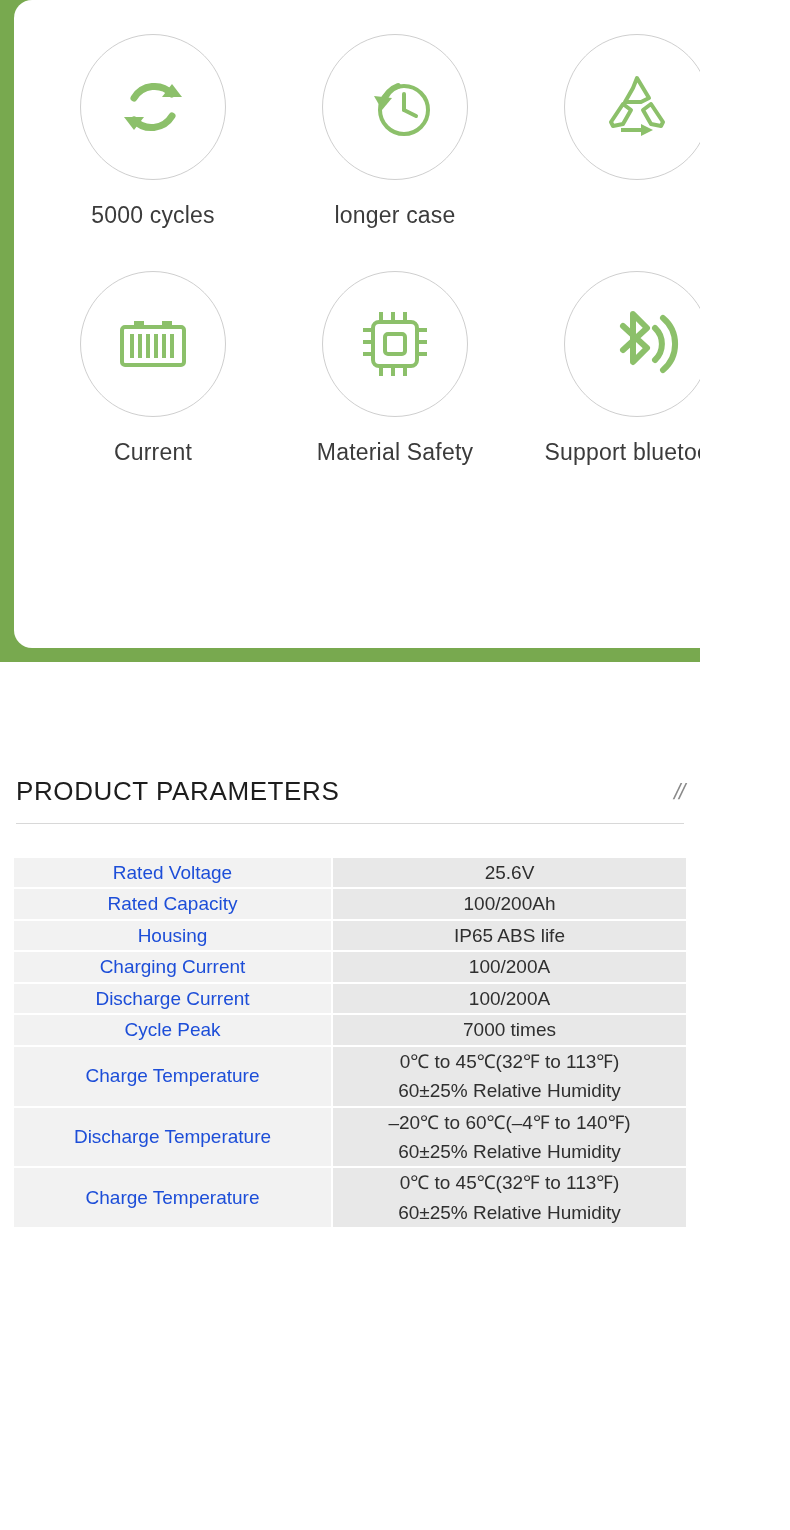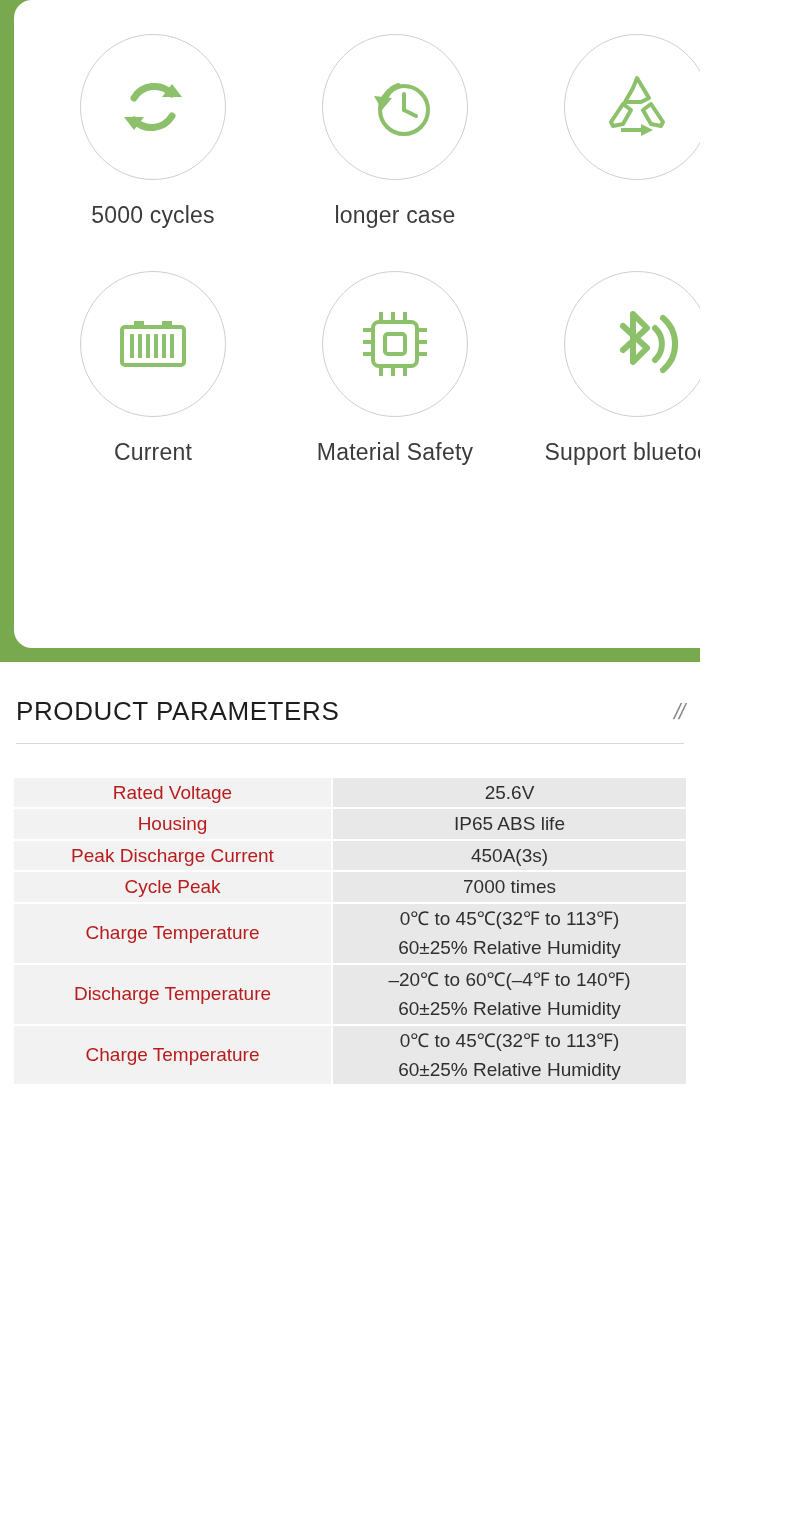--- a/index.html
+++ b/index.html
@@ -66,21 +66,21 @@
   }
 
   
   .params-section {
     padding: 0 14px;
   }
   .params-header {
     display: flex;
     align-items: flex-end;
     justify-content: space-between;
-    padding: 34px 2px 16px 2px;
+    padding: 114px 2px 16px 2px;
   }
   .params-title {
     font-size: 26px;
     color: #1d1d1d;
     letter-spacing: 0.6px;
     font-weight: 400;
   }
   .params-slashes {
     font-size: 22px;
     color: #8a8a8a;
@@ -104,21 +104,21 @@
     border-right: 2px solid #ffffff;
     padding: 0;
     vertical-align: middle;
   }
   .params-table tr td:last-child { border-right: none; }
   .cell-key {
     width: 318px;
     background: #f2f2f2;
     text-align: center;
     font-size: 19px;
-    color: #b91c1c;
+    color: #1d4ed8;
     padding: 14px 8px;
     line-height: 1.35;
   }
   .cell-val {
     background: #e8e8e8;
     text-align: center;
     font-size: 19px;
     color: #2f2f2f;
     padding: 14px 8px;
     line-height: 1.55;
@@ -244,29 +244,41 @@
 
     <table class="params-table">
       <tbody id="params-body">
           <tr>
             <td class="cell-key">Rated Voltage</td>
             <td class="cell-val">
               <span class="line">25.6V</span>
             </td>
           </tr>
           <tr>
+            <td class="cell-key">Rated Capacity</td>
+            <td class="cell-val">
+              <span class="line">100/200Ah</span>
+            </td>
+          </tr>
+          <tr>
             <td class="cell-key">Housing</td>
             <td class="cell-val">
               <span class="line">IP65 ABS life</span>
             </td>
           </tr>
           <tr>
-            <td class="cell-key">Peak Discharge Current</td>
-            <td class="cell-val">
-              <span class="line">450A(3s)</span>
+            <td class="cell-key">Charging Current</td>
+            <td class="cell-val">
+              <span class="line">100/200A</span>
+            </td>
+          </tr>
+          <tr>
+            <td class="cell-key">Discharge Current</td>
+            <td class="cell-val">
+              <span class="line">100/200A</span>
             </td>
           </tr>
           <tr>
             <td class="cell-key">Cycle Peak</td>
             <td class="cell-val">
               <span class="line">7000 times</span>
             </td>
           </tr>
           <tr>
             <td class="cell-key">Charge Temperature</td>

